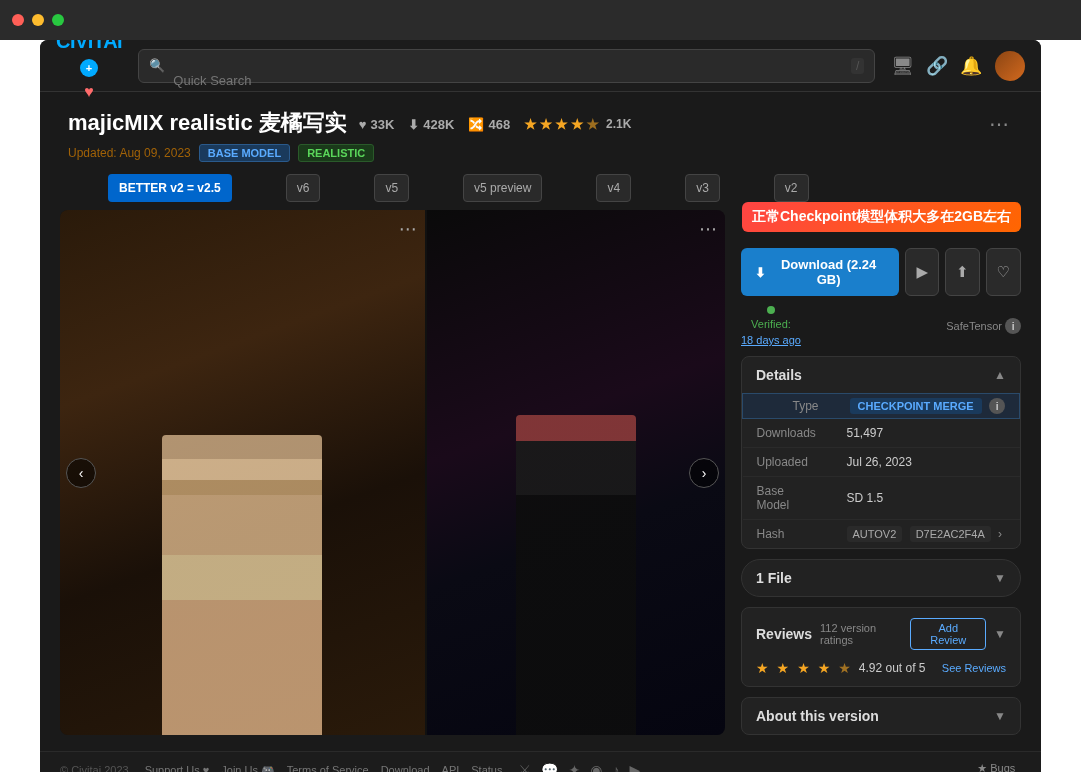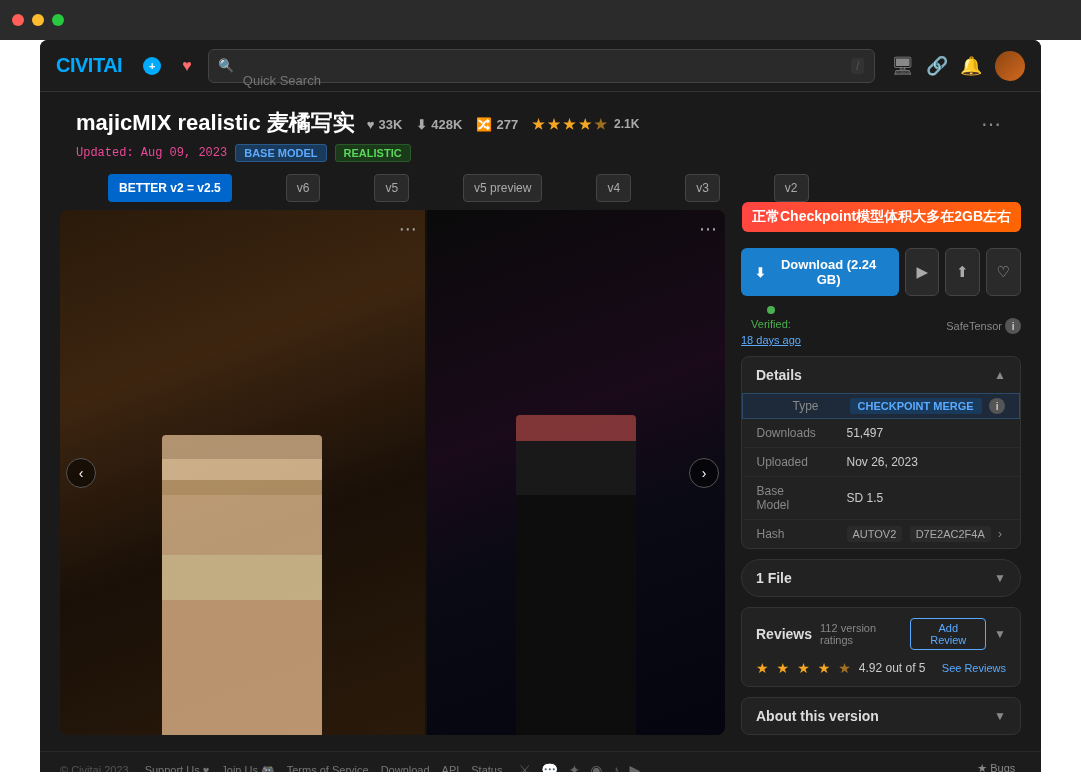--- a/index.html
+++ b/index.html
@@ -49,21 +49,22 @@
       display: flex;
       align-items: center;
       padding: 0 16px;
       height: 52px;
       gap: 16px;
       border-bottom: 1px solid #333;
     }
     .nav-logo {
       display: flex;
       align-items: center;
-      gap: 21px;
+      gap: 6px;
+      flex-direction: column;
     }
     .logo-text {
       color: #00aaff;
       font-size: 20px;
       font-weight: 800;
       letter-spacing: -0.5px;
     }
     .logo-plus {
       background: #00aaff;
       color: white;
@@ -119,21 +120,21 @@
     }
 
     
     .content-area {
       display: flex;
       flex-direction: column;
     }
 
     
     .model-header {
-      padding: 16px 36px 8px;
+      padding: 16px 28px 8px;
       display: flex;
       align-items: flex-start;
       justify-content: space-between;
     }
     .model-title-section { flex: 1; }
     .model-title {
       color: #ffffff;
       font-size: 22px;
       font-weight: 700;
       display: flex;
@@ -153,21 +154,21 @@
       color: #aaa;
       font-size: 13px;
     }
     .stat-icon { font-size: 13px; }
     .model-meta {
       display: flex;
       align-items: center;
       gap: 8px;
       margin-top: 6px;
     }
-    .meta-updated { color: #ec4899; font-size: 12px; font-family: Liberation Mono, monospace; }
+    .meta-updated { color: #a16207; font-size: 12px; }
     .badge {
       padding: 2px 8px;
       border-radius: 3px;
       font-size: 11px;
       font-weight: 600;
     }
     .badge-blue { background: #1a3a5c; color: #5aabff; border: 1px solid #2a5a8c; }
     .badge-green { background: #1a3a1a; color: #5ad65a; border: 1px solid #2a5a2a; }
     .star-rating {
       display: flex;
@@ -546,21 +547,21 @@
               <span class="stat-item">
                 <span class="stat-icon">♥</span>
                 <span>33K</span>
               </span>
               <span class="stat-item">
                 <span class="stat-icon">⬇</span>
                 <span>428K</span>
               </span>
               <span class="stat-item">
                 <span class="stat-icon">🔀</span>
-                <span>277</span>
+                <span>468</span>
               </span>
               <div class="star-rating">
                 <span class="star">★</span>
                 <span class="star">★</span>
                 <span class="star">★</span>
                 <span class="star">★</span>
                 <span class="star" style="opacity:0.6;">★</span>
                 <span class="rating-count">2.1K</span>
               </div>
             </div>
@@ -638,21 +639,21 @@
                   <span class="type-highlight">CHECKPOINT MERGE</span>
                   <span class="info-icon" style="margin-left:4px;">i</span>
                 </td>
               </tr>
               <tr class="details-row">
                 <td class="details-label">Downloads</td>
                 <td class="details-value">51,497</td>
               </tr>
               <tr class="details-row">
                 <td class="details-label">Uploaded</td>
-                <td class="details-value">Nov 26, 2023</td>
+                <td class="details-value">Jul 26, 2023</td>
               </tr>
               <tr class="details-row">
                 <td class="details-label">Base Model</td>
                 <td class="details-value">SD 1.5</td>
               </tr>
               <tr class="details-row">
                 <td class="details-label">Hash</td>
                 <td class="details-value">
                   <span class="hash-tag">AUTOV2</span>
                   <span class="hash-tag">D7E2AC2F4A</span>

